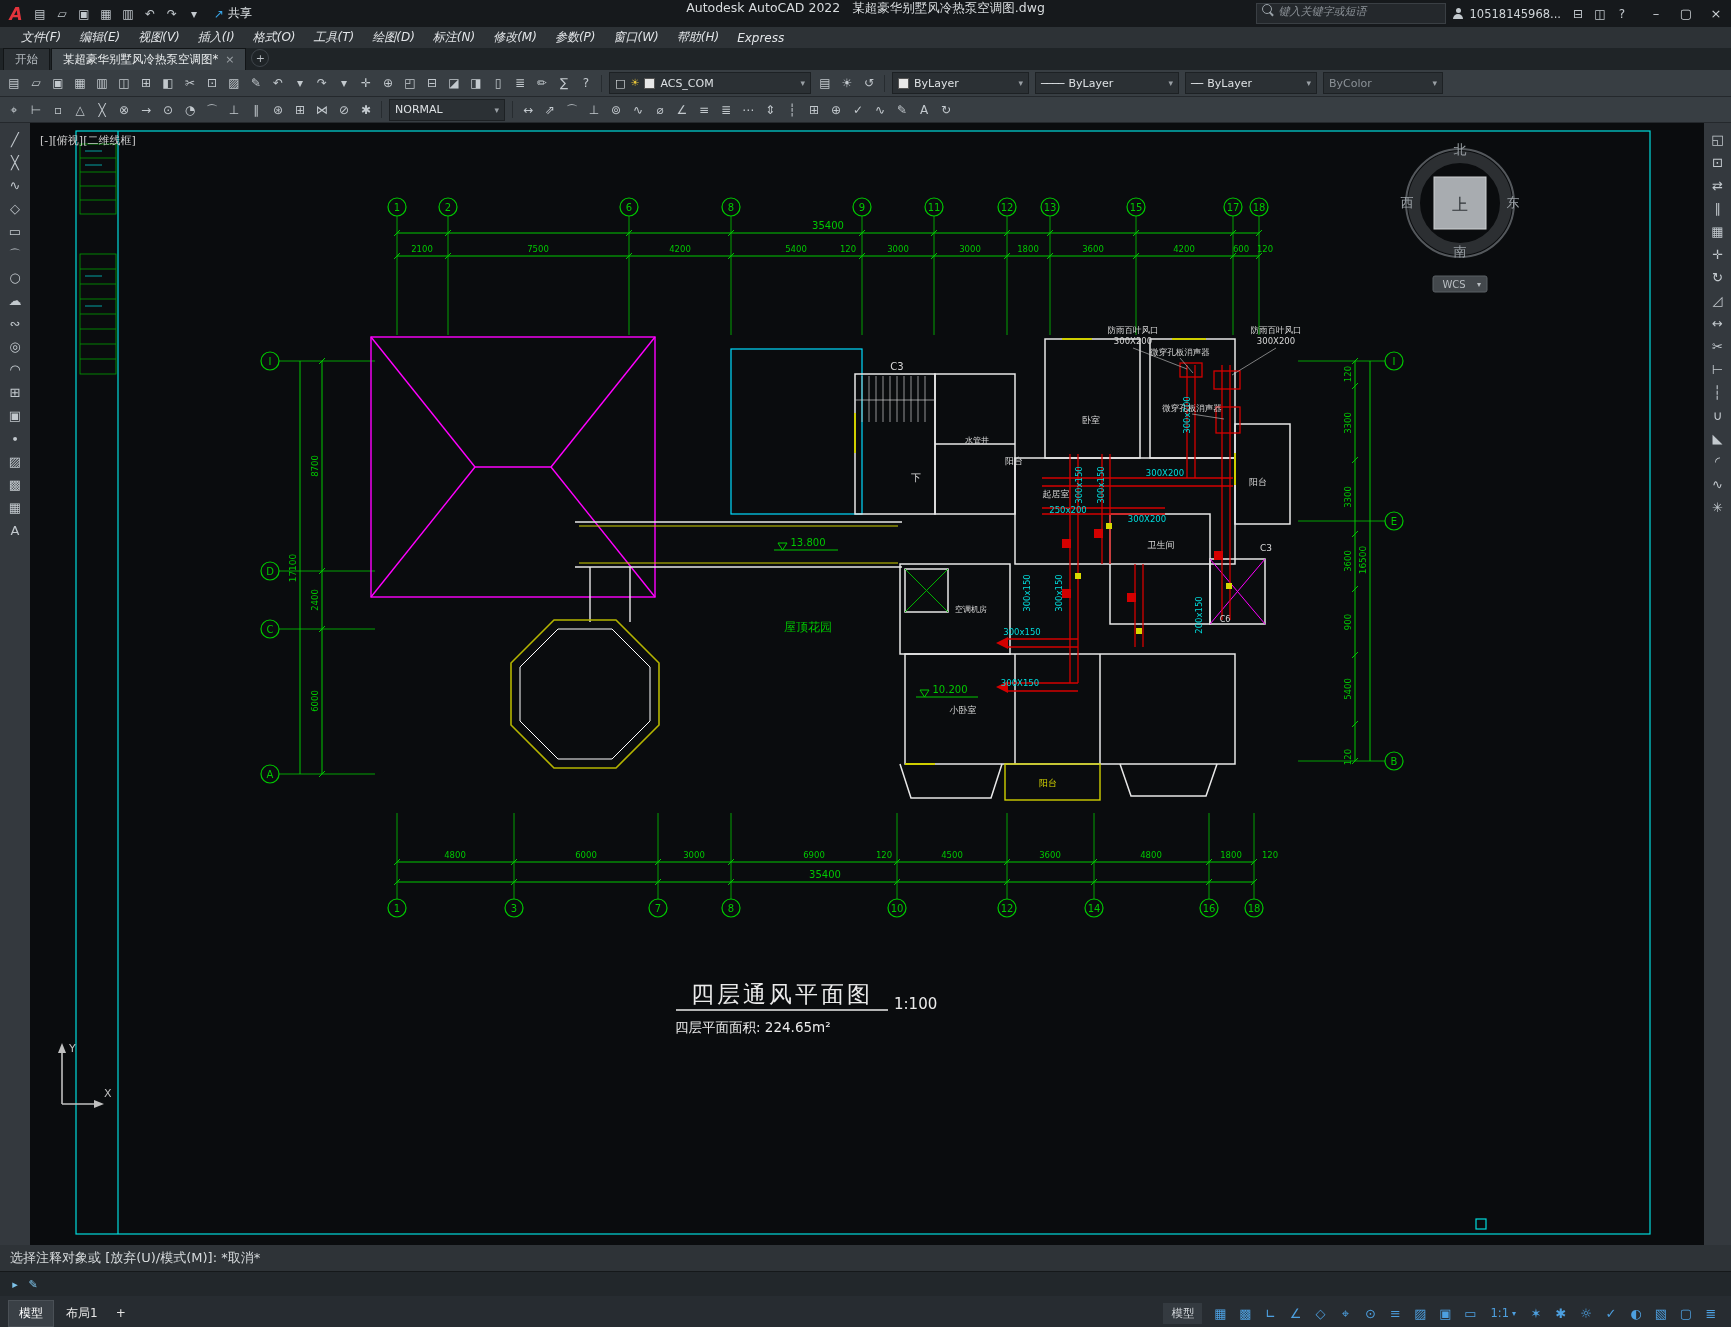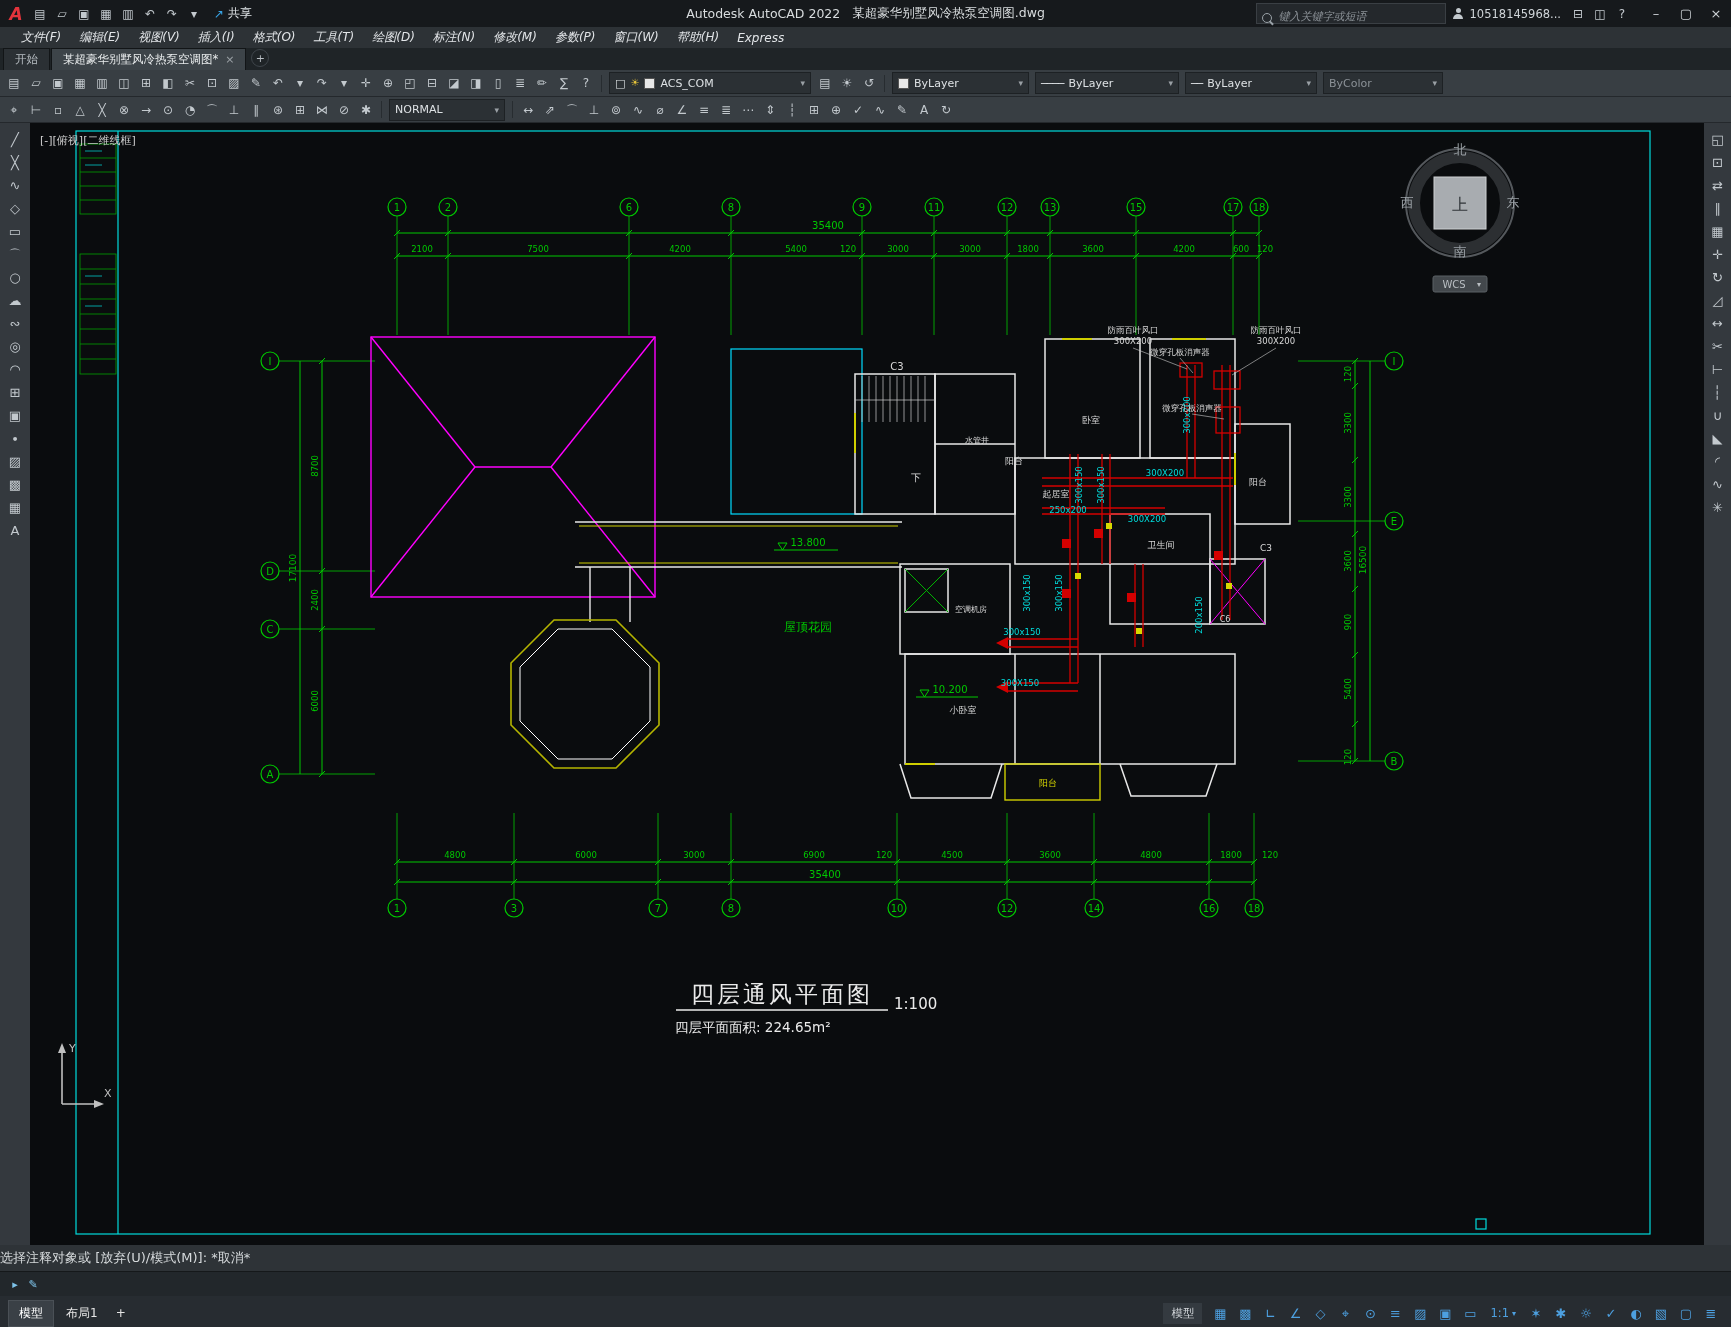--- a/index.html
+++ b/index.html
@@ -5,23 +5,23 @@
   html,body{margin:0;padding:0;background:#000;}
   .app{position:relative;width:1731px;height:1327px;background:#0a0c0e;font-family:"DejaVu Sans","Liberation Sans",sans-serif;overflow:hidden;color:#d0d4d8;}
   
   .titlebar{height:27px;background:#16191c;display:flex;align-items:center;font-size:12px;position:relative;}
   .tb-left{display:flex;align-items:center;gap:1px;padding-left:4px;}
   .acad-logo{width:24px;height:22px;display:inline-flex;align-items:center;justify-content:center;color:#e4343c;font-weight:bold;font-style:italic;font-size:17px;}
   .ticon{width:22px;height:20px;display:inline-flex;align-items:center;justify-content:center;color:#c3c9ce;font-size:12px;}
   .qat,.acct,.cmd-icons,.tbgroup{display:inline-flex;align-items:center;}
   .share-btn{display:inline-flex;gap:4px;margin-left:8px;color:#dfe3e6;align-items:center;}
   .share-ic{color:#37a5e8;}
-  .tb-title{position:absolute;left:50%;top:0;height:27px;transform:translateX(-50%);display:flex;align-items:center;gap:12px;color:#d8dcde;font-size:12.5px;white-space:nowrap;}
+  .tb-title{position:absolute;left:50%;top:0;height:27px;transform:translateX(-50%);display:flex;align-items:flex-start;gap:12px;color:#d8dcde;font-size:12.5px;white-space:nowrap;}
   .tb-right{margin-left:auto;display:flex;align-items:center;gap:6px;padding-right:0;}
-  .search-box{display:flex;align-items:flex-end;background:#24282c;border:1px solid #3a3f44;height:19px;width:178px;padding:0 5px;gap:5px;}
+  .search-box{display:flex;align-items:flex-start;background:#24282c;border:1px solid #3a3f44;height:19px;width:178px;padding:0 5px;gap:5px;}
   .mag{width:8px;height:8px;border:1.5px solid #9aa2a8;border-radius:50%;position:relative;flex:none;}
   .mag::after{content:"";position:absolute;width:5px;height:1.5px;background:#9aa2a8;transform:rotate(45deg);left:6px;top:8px;}
   .search-input{flex:1;min-width:0;background:transparent;border:none;outline:none;color:#cfd4d8;font-size:11px;}
   .search-input::placeholder{color:#8b9197;font-style:italic;}
   .user{display:flex;align-items:center;gap:5px;font-size:11.5px;color:#cfd4d8;}
   .person{width:13px;height:13px;position:relative;flex:none;}
   .person::before{content:"";position:absolute;left:4px;top:1px;width:5px;height:5px;border-radius:50%;background:#c3c9ce;}
   .person::after{content:"";position:absolute;left:1.5px;top:7px;width:10px;height:5px;border-radius:5px 5px 0 0;background:#c3c9ce;}
   .winbtns{display:inline-flex;margin-left:2px;}
   .winbtn{width:30px;height:27px;display:inline-flex;align-items:center;justify-content:center;color:#cfd4d8;font-size:13px;}
@@ -50,21 +50,21 @@
   .sun{color:#e8c53a;font-size:10px;}
   .lt-sample{letter-spacing:-1px;}
   
   .main{display:flex;height:1122px;}
   .palette{width:30px;background:#34393e;display:flex;flex-direction:column;align-items:center;padding-top:5px;gap:1px;flex:none;}
   .palette.right{width:27px;}
   .pal-icon{width:24px;height:22px;display:flex;align-items:center;justify-content:center;color:#c3c9ce;font-size:13px;}
   .canvas{flex:1;position:relative;background:#0a0c0e;overflow:hidden;}
   .canvas svg{position:absolute;top:0;left:0;font-family:"DejaVu Sans",sans-serif;}
   
-  .cmd-history{height:26px;background:#2e3337;display:flex;align-items:center;font-size:13px;color:#d6dadc;}
+  .cmd-history{height:26px;background:#2e3337;display:flex;align-items:center;padding-left:10px;font-size:13px;color:#d6dadc;}
   .cmd-row{height:24px;background:#22272b;border-top:1px solid #15181a;display:flex;align-items:center;padding-left:6px;gap:4px;}
   .cmd-icons .ticon{color:#7ec3ea;font-size:11px;width:18px;}
   .cmd-input{flex:1;background:transparent;border:none;outline:none;color:#cfd4d8;font-size:13px;}
   .cmd-input::placeholder{color:#9aa0a5;font-style:italic;}
   
   .statusbar{height:34px;background:#272c31;display:flex;align-items:center;padding:0 8px;}
   .sb-left{display:flex;align-items:center;gap:2px;font-size:12px;}
   .sb-tab{padding:4px 10px;color:#e5e5e5;}
   .sb-tab.active{background:#3a4046;border:1px solid #4a5056;color:#fff;}
   .sb-tab.plus{padding:4px 6px;}

